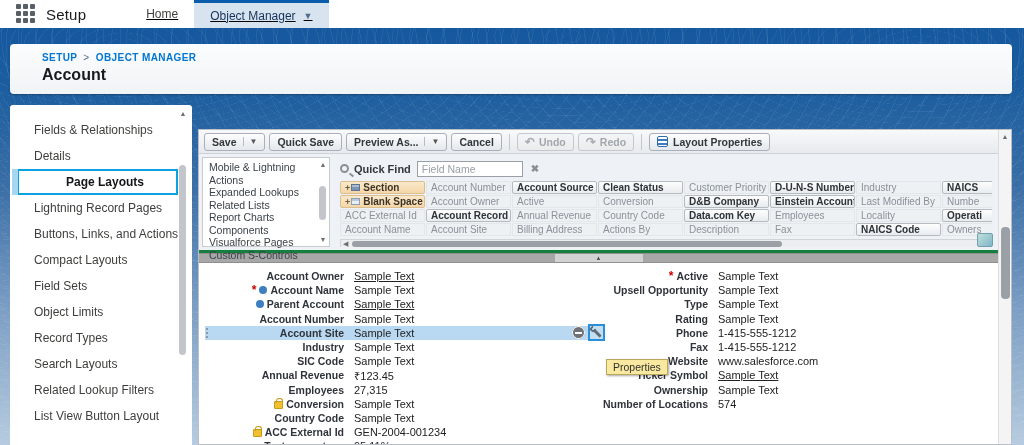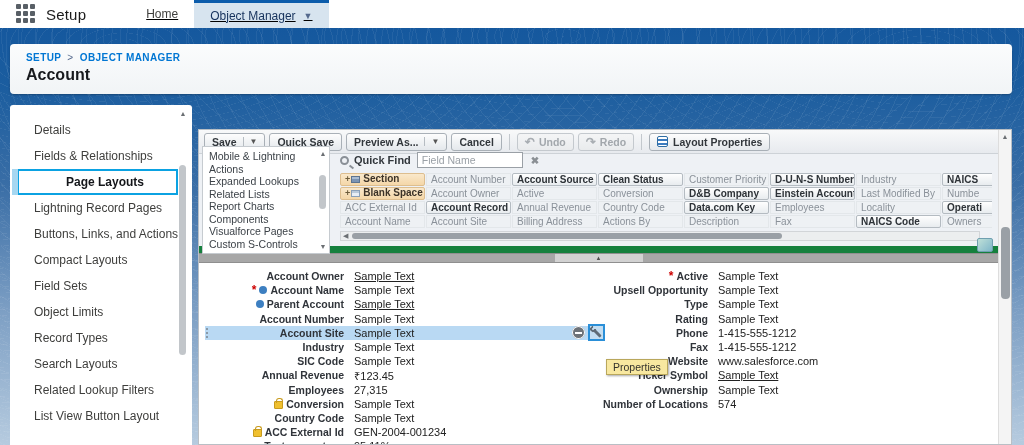--- a/index.html
+++ b/index.html
@@ -21,21 +21,21 @@
     background:linear-gradient(180deg,#15589e 0%,#1b5d9f 14%,#3a6ea6 38%,#7d9fc4 68%,#b6cbdf 100%); }
   .bg::before { content:""; position:absolute; inset:0;
     background:
       repeating-radial-gradient(ellipse 220px 90px at 12% 4%, rgba(255,255,255,.08) 0 1px, transparent 1px 14px),
       repeating-radial-gradient(ellipse 260px 110px at 55% 2%, rgba(255,255,255,.07) 0 1px, transparent 1px 17px),
       repeating-radial-gradient(ellipse 240px 100px at 90% 5%, rgba(255,255,255,.07) 0 1px, transparent 1px 15px);
     opacity:.9; pointer-events:none; }
 
   
   .crumb-card { position:absolute; left:10px; right:12px; top:16px; height:50px;
-    background:linear-gradient(#fbfcfd,#f1f4f6); border-radius:4px; padding:8px 16px;
+    background:linear-gradient(#fbfcfd,#f1f4f6); border-radius:4px; padding:8px 32px;
     box-shadow:0 1px 2px rgba(0,0,0,.25); }
   .crumbs { font-size:10px; font-weight:bold; letter-spacing:.4px; color:#0176d3; }
   .crumbs .sep { color:#54698d; margin:0 3px; font-weight:normal; }
   .crumbs a { color:#0176d3; text-decoration:none; cursor:pointer; }
   .obj-title { font-size:16px; font-weight:bold; color:#181a1e; margin-top:3px; }
 
   
   .content { position:absolute; left:10px; right:12px; top:77px; bottom:0; display:flex; }
 
   
@@ -63,21 +63,21 @@
   .btn { display:inline-flex; align-items:center; height:18px; padding:0 7px; font-size:10.5px; font-weight:bold;
     color:#32373c; background:linear-gradient(#fdfdfd,#e4e8ec); border:1px solid #a9b0b7; border-radius:3px; cursor:pointer; }
   .btn .dd { margin-left:6px; padding-left:6px; border-left:1px solid #b6bcc2; font-size:8px; color:#555; }
   .btn.disabled { color:#a2a7ac; background:linear-gradient(#f4f5f6,#e9ebed); border-color:#c4c9ce; cursor:default; }
   .btn .u-ic { font-size:12px; margin-right:4px; color:#a8adb2; line-height:10px; }
   .tool-sep { width:1px; height:16px; background:#c3c8cd; margin:0 3px; }
   .lp-ic { width:11px; height:11px; margin-right:5px; border-radius:2px; border:1px solid #2e6da4;
     background:linear-gradient(#fff 0 2px,#3b7bbf 2px 4px,#fff 4px 6px,#3b7bbf 6px 8px,#fff 8px); background-color:#cfe2f3; }
 
   
-  .palette { height:99px; background:#eef1f5; display:flex; padding:3px; flex:none; border-bottom:7px solid #15803d;align-items:center; }
+  .palette { height:99px; background:#eef1f5; display:flex; padding:3px; flex:none; border-bottom:3px solid #15803d; }
   .cats { width:128px; background:#fff; border:1px solid #c6cbd0; position:relative; padding:3px 14px 3px 6px; flex:none; }
   .cat-item { font-size:10.5px; color:#3c4248; line-height:12.5px; cursor:pointer; }
   .cats .sb-track { right:2px; top:2px; bottom:2px; }
   .cats .sb-thumb { top:26px; height:34px; }
   .fieldzone { flex:1; position:relative; padding:2px 0 11px 10px; overflow:hidden; }
 
   .quickfind { display:flex; align-items:center; height:19px; margin-bottom:3px; }
   .lens { width:9px; height:9px; border:2px solid #8a9097; border-radius:50%; position:relative; margin-right:5px; flex:none; }
   .lens::after { content:""; position:absolute; width:5px; height:2px; background:#8a9097; transform:rotate(40deg); left:7px; top:8px; }
   .qf-label { font-size:11px; font-weight:bold; color:#32373c; margin-right:6px; }
@@ -180,22 +180,22 @@
       <a>SETUP</a>
       <span class="sep">&gt;</span>
       <a>OBJECT MANAGER</a>
     </div>
     <div class="obj-title">Account</div>
   </div>
 
   <div class="content">
     <aside class="sidebar">
       <div id="side-list">
+          <div class="side-item">Fields &amp; Relationships</div>
           <div class="side-item">Details</div>
-          <div class="side-item">Fields &amp; Relationships</div>
           <div class="side-item sel">Page Layouts</div>
           <div class="side-item">Lightning Record Pages</div>
           <div class="side-item">Buttons, Links, and Actions</div>
           <div class="side-item">Compact Layouts</div>
           <div class="side-item">Field Sets</div>
           <div class="side-item">Object Limits</div>
           <div class="side-item">Record Types</div>
           <div class="side-item">Search Layouts</div>
           <div class="side-item">Related Lookup Filters</div>
           <div class="side-item">List View Button Layout</div>

